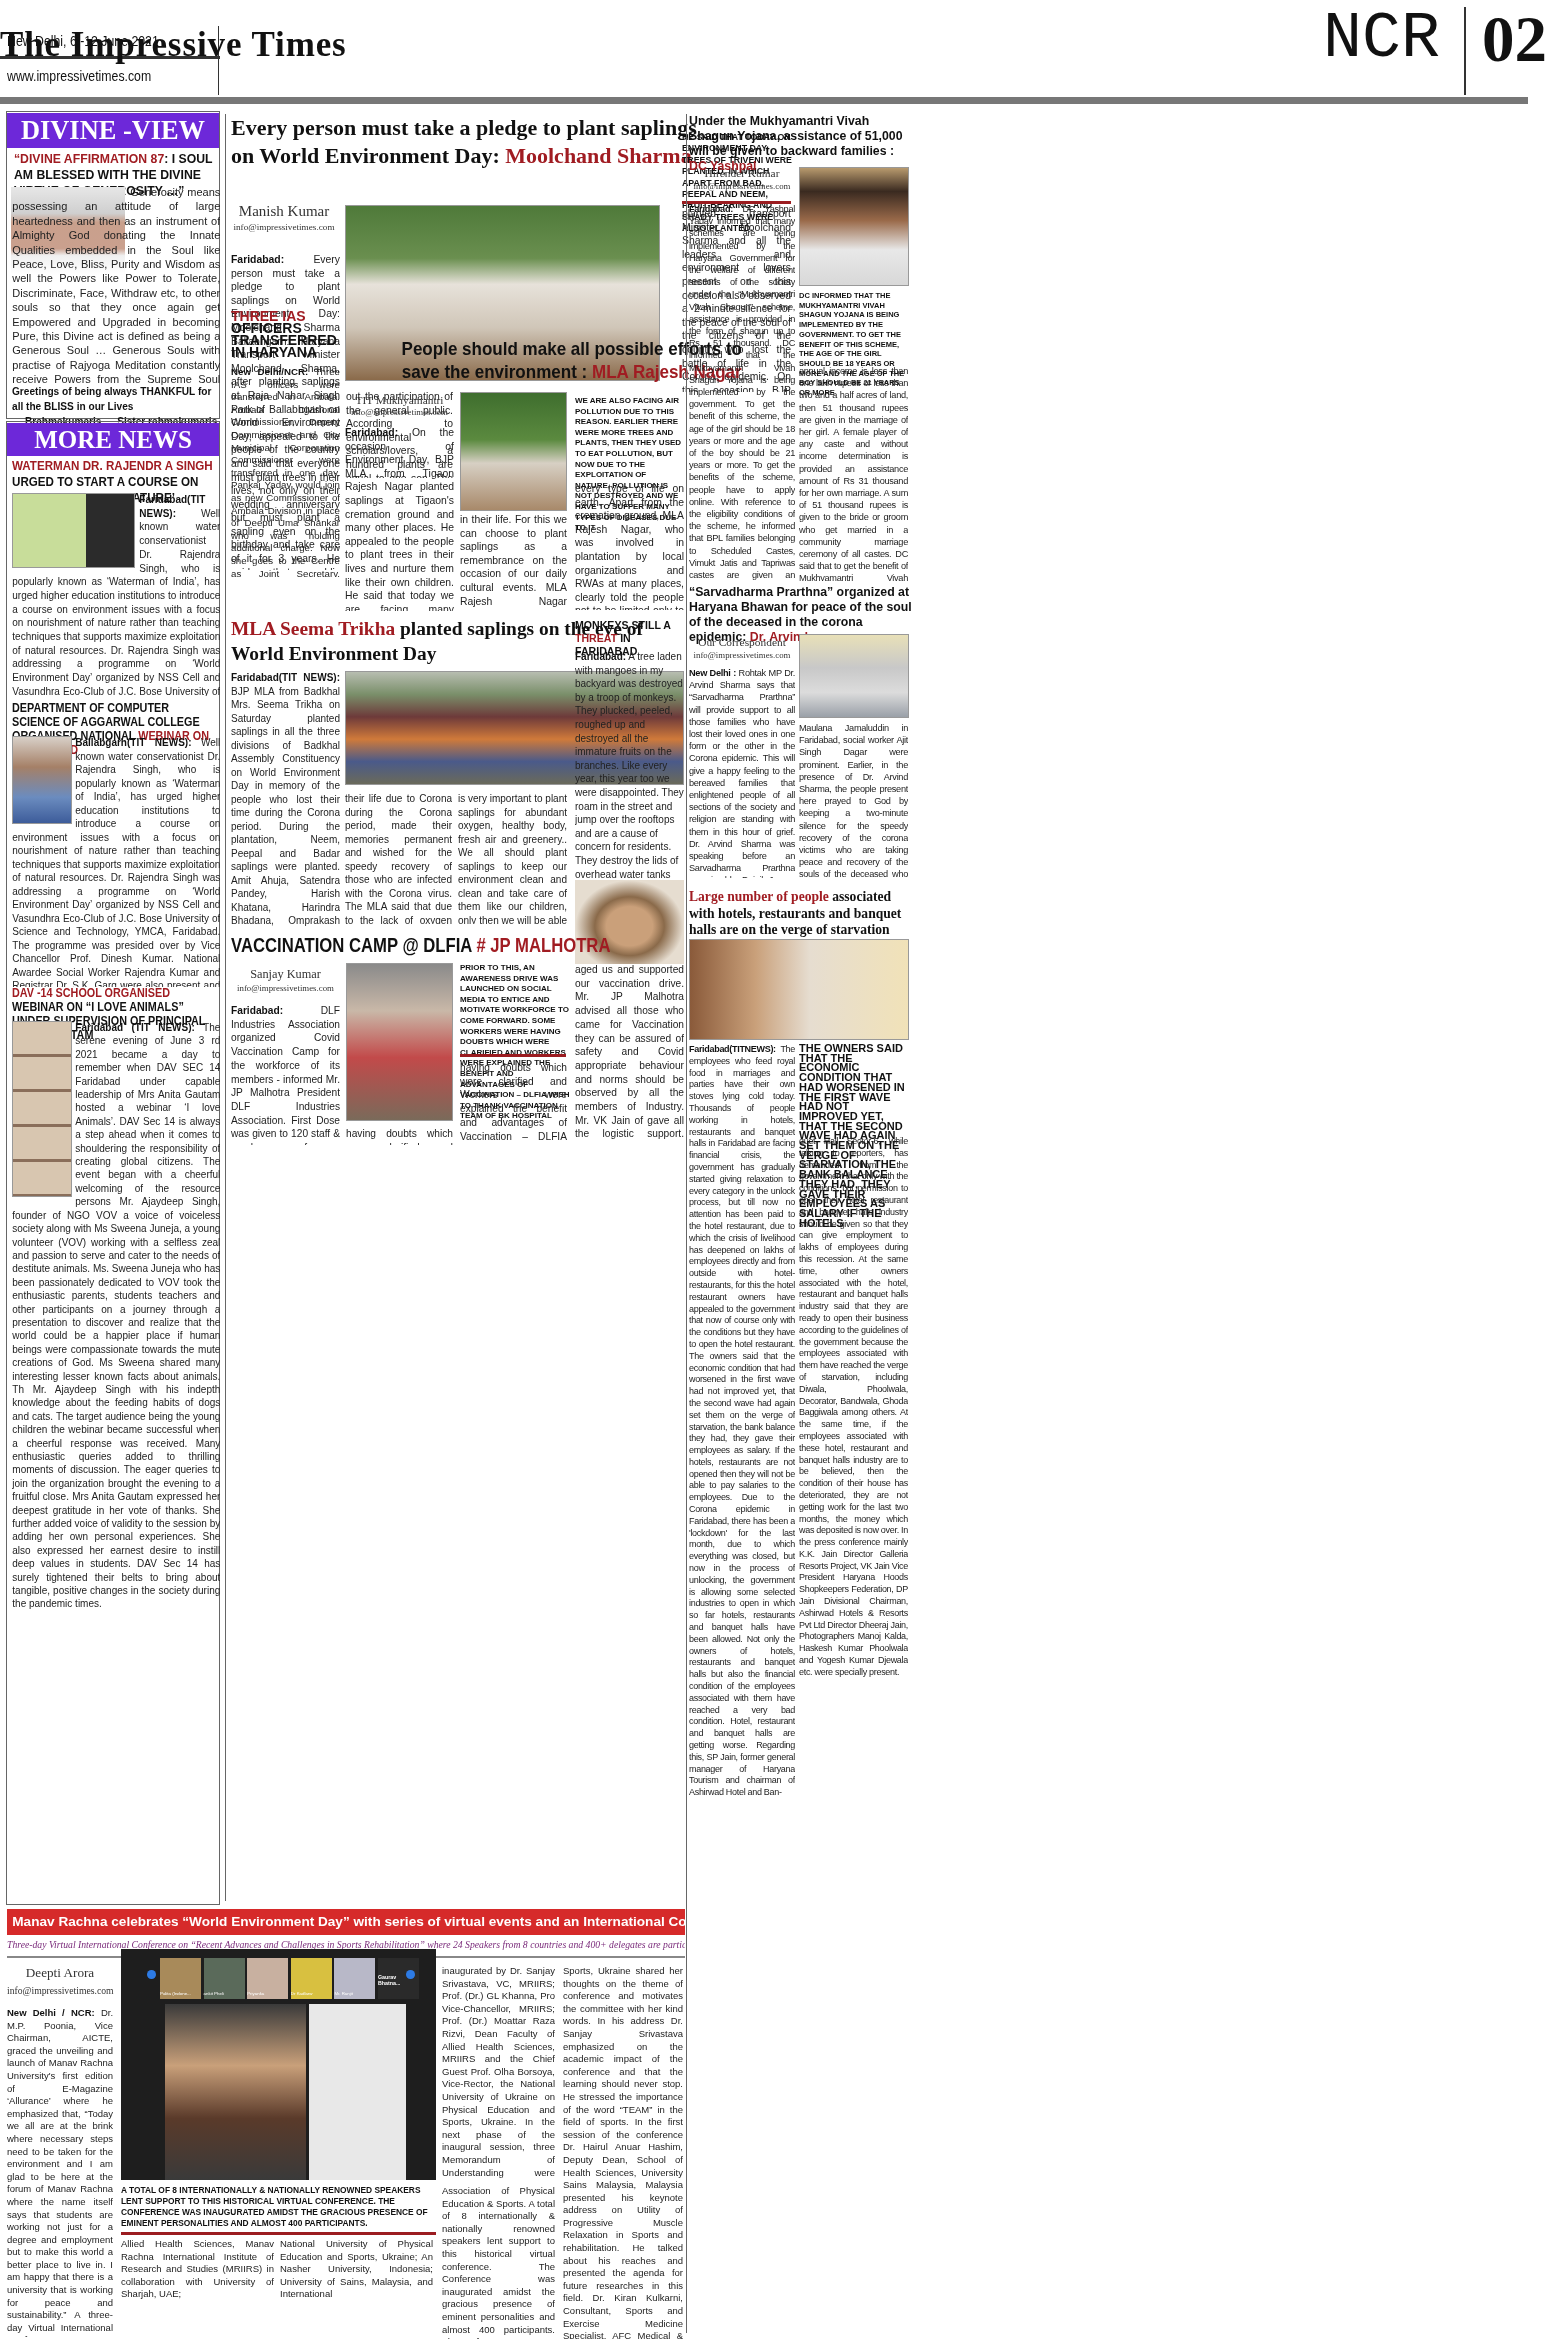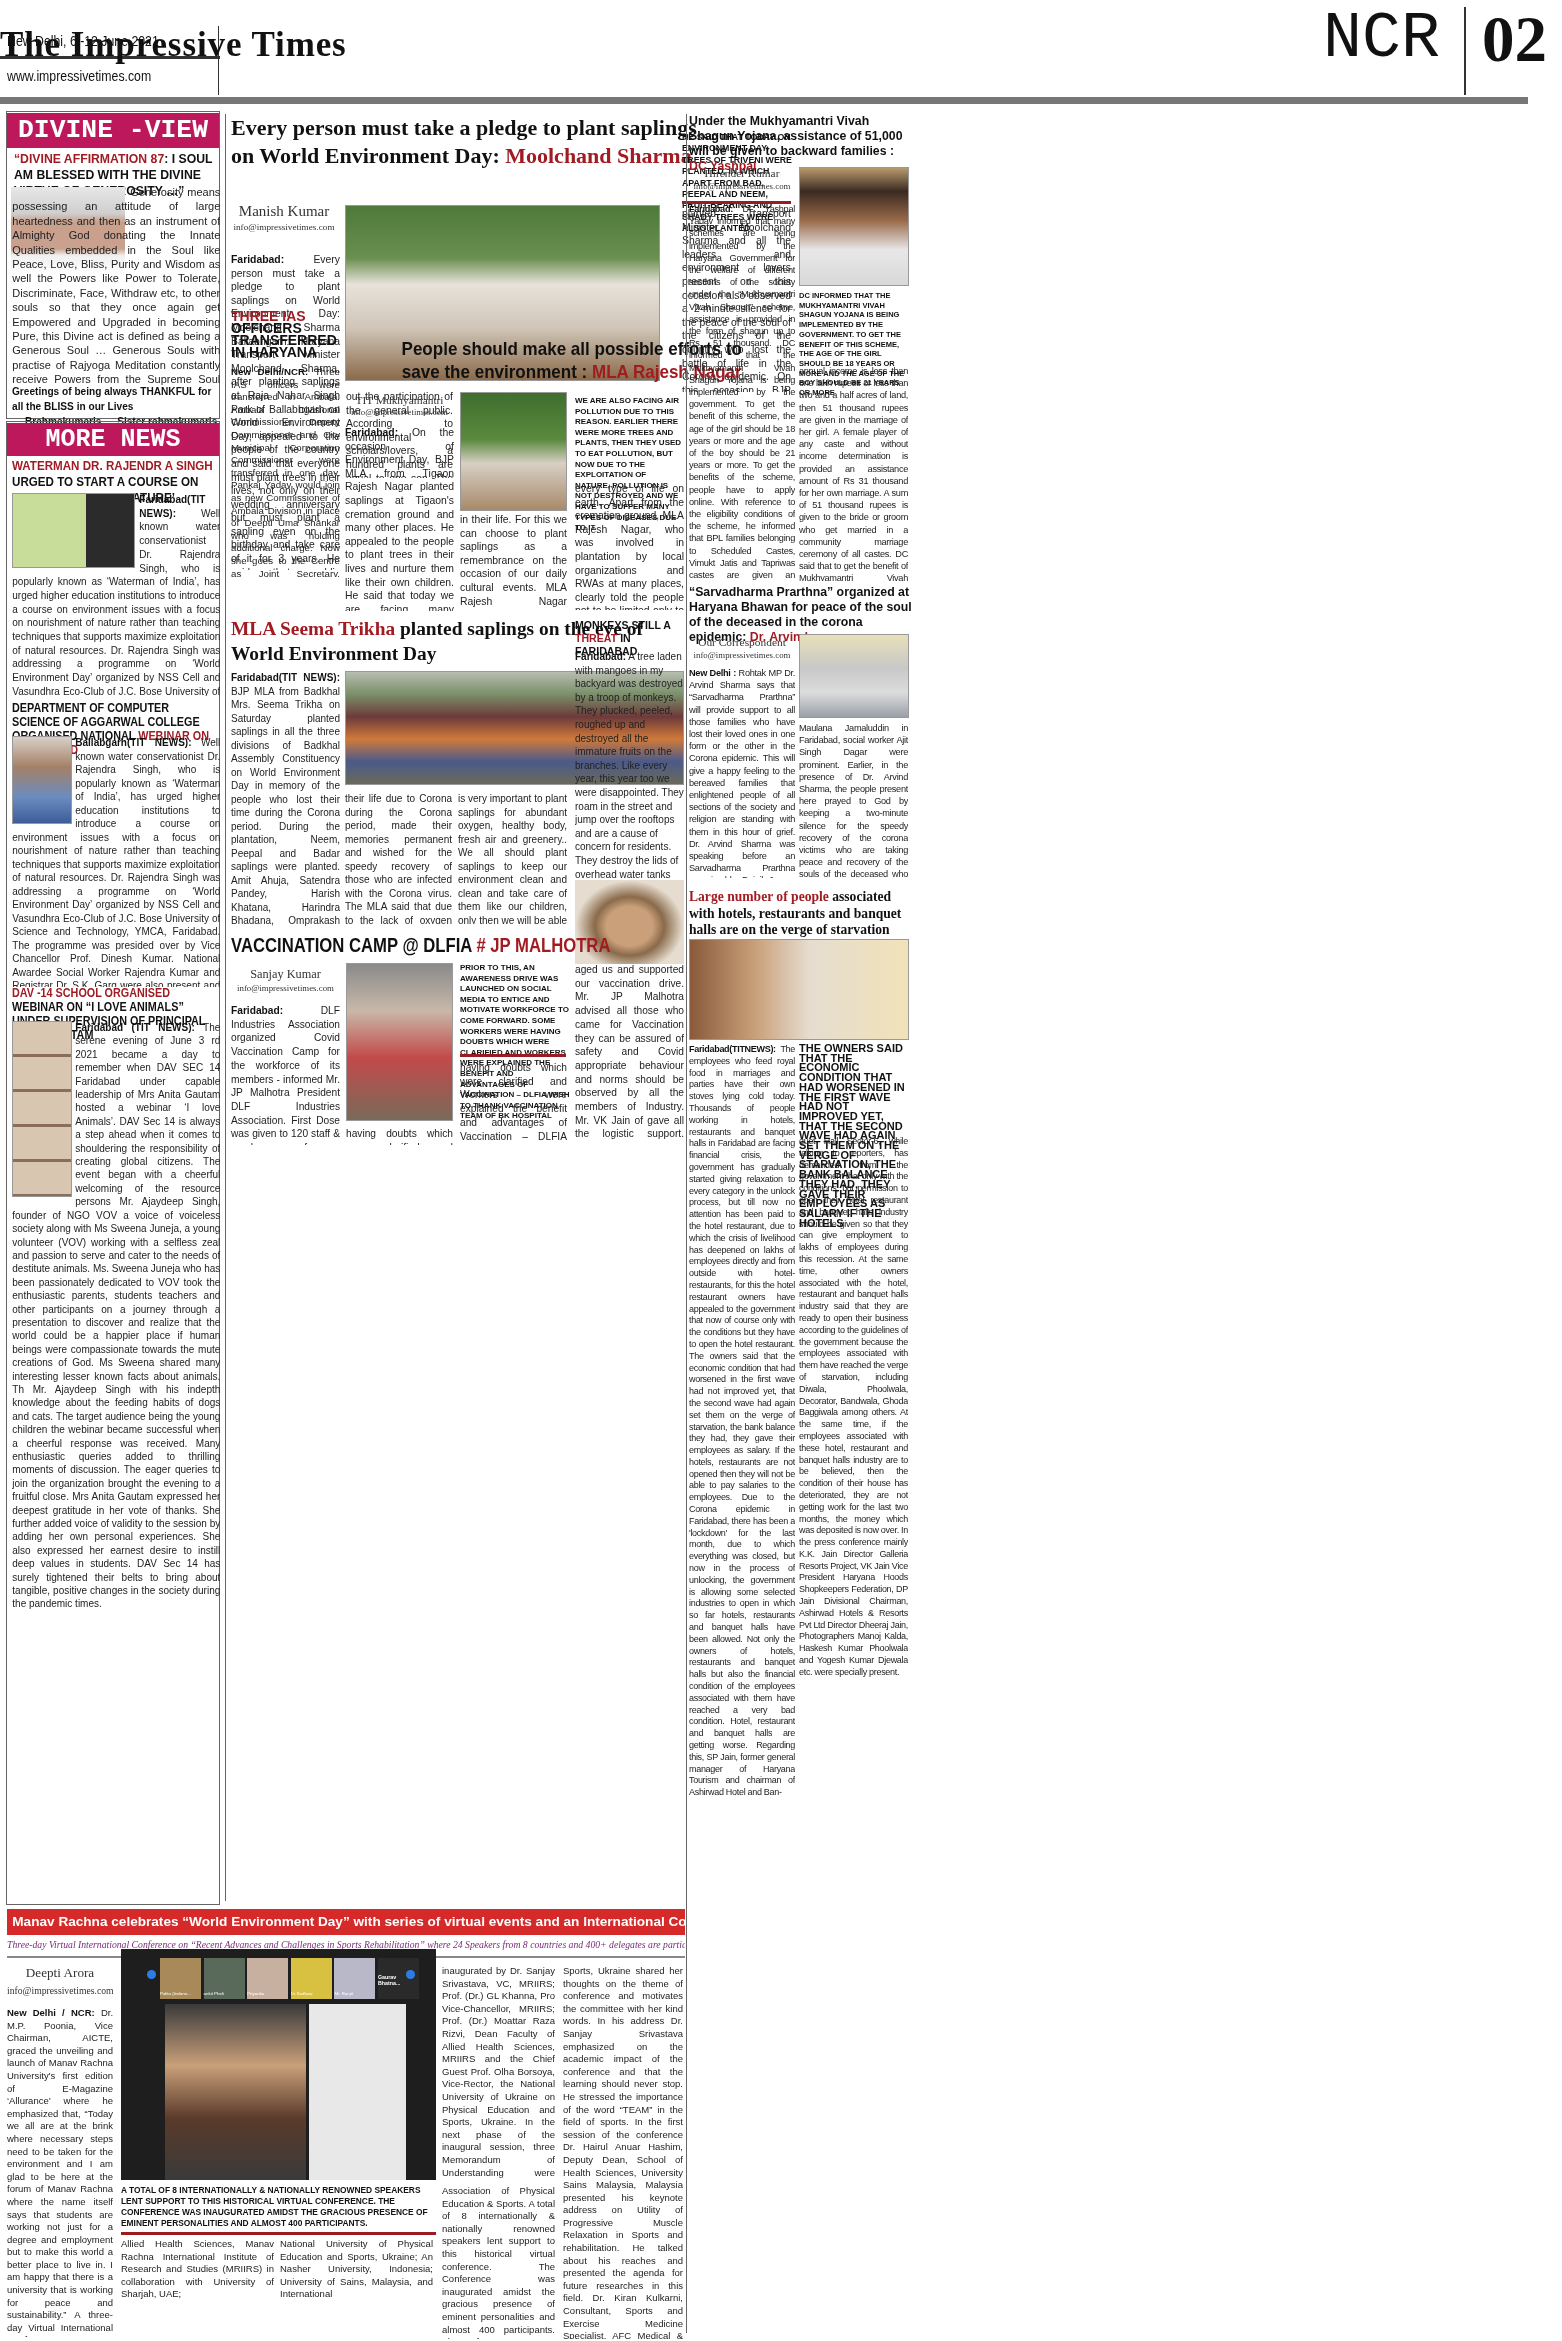--- a/index.html
+++ b/index.html
@@ -7,21 +7,21 @@
 .abs{position:absolute}
 .masthead-date{left:7px;top:32px;font-size:15px;font-family:"Liberation Sans Narrow","Liberation Sans",sans-serif;transform:scaleX(.82);transform-origin:left}
 .masthead-url{left:7px;top:67px;font-size:15px;transform:scaleX(.82);transform-origin:left}
 .mh-line1{left:0;top:56px;width:220px;height:2.6px;background:#333}
 .mh-vline{left:218px;top:26.4px;width:0.9px;height:69px;background:#333}
 .masthead-title{left:0;width:1563px;top:25px;text-align:left;font-family:"Liberation Serif",serif;font-size:35px;font-weight:bold;letter-spacing:0.9px}
 .ncr{right:123px;top:7px;font-family:Liberation Mono, monospace;font-size:65px;line-height:1}
 .ncr-bar{right:97px;top:7px;width:1.8px;height:88px;background:#333}
 .pg{right:16px;top:7px;font-family:"Liberation Serif",serif;font-weight:bold;font-size:65px;line-height:1}
 .rule{left:0;top:97px;width:1528px;height:7px;background:#777}
-.redbar{background:#be185d;color:#fff;font-weight:bold;text-align:center;font-family:Liberation Mono, monospace}
+.redbar{background:#6d28d9;color:#fff;font-weight:bold;text-align:center;font-family:Liberation Serif, serif}
 .col{font-family:"Liberation Sans",sans-serif;font-size:12.3px;line-height:17px;text-align:justify;color:#222;transform-origin:left top}
 .col b{color:#111}
 .hd-serif{font-family:"Liberation Serif",serif;font-weight:bold;color:#111}
 .hd-sans{font-family:"Liberation Sans",sans-serif;font-weight:bold;color:#111}
 .red{color:#a01c22}
 .byline{font-family:"Liberation Serif",serif;text-align:center;font-size:15px;color:#333}
 .email{font-family:"Liberation Serif",serif;text-align:center;font-size:12.3px;color:#333}
 .photo{border:0.9px solid #999;overflow:hidden}
 .caption{font-weight:bold;font-size:10.6px;text-transform:uppercase;line-height:14px;color:#111}
 .vsep{background:#666;width:0.9px}

